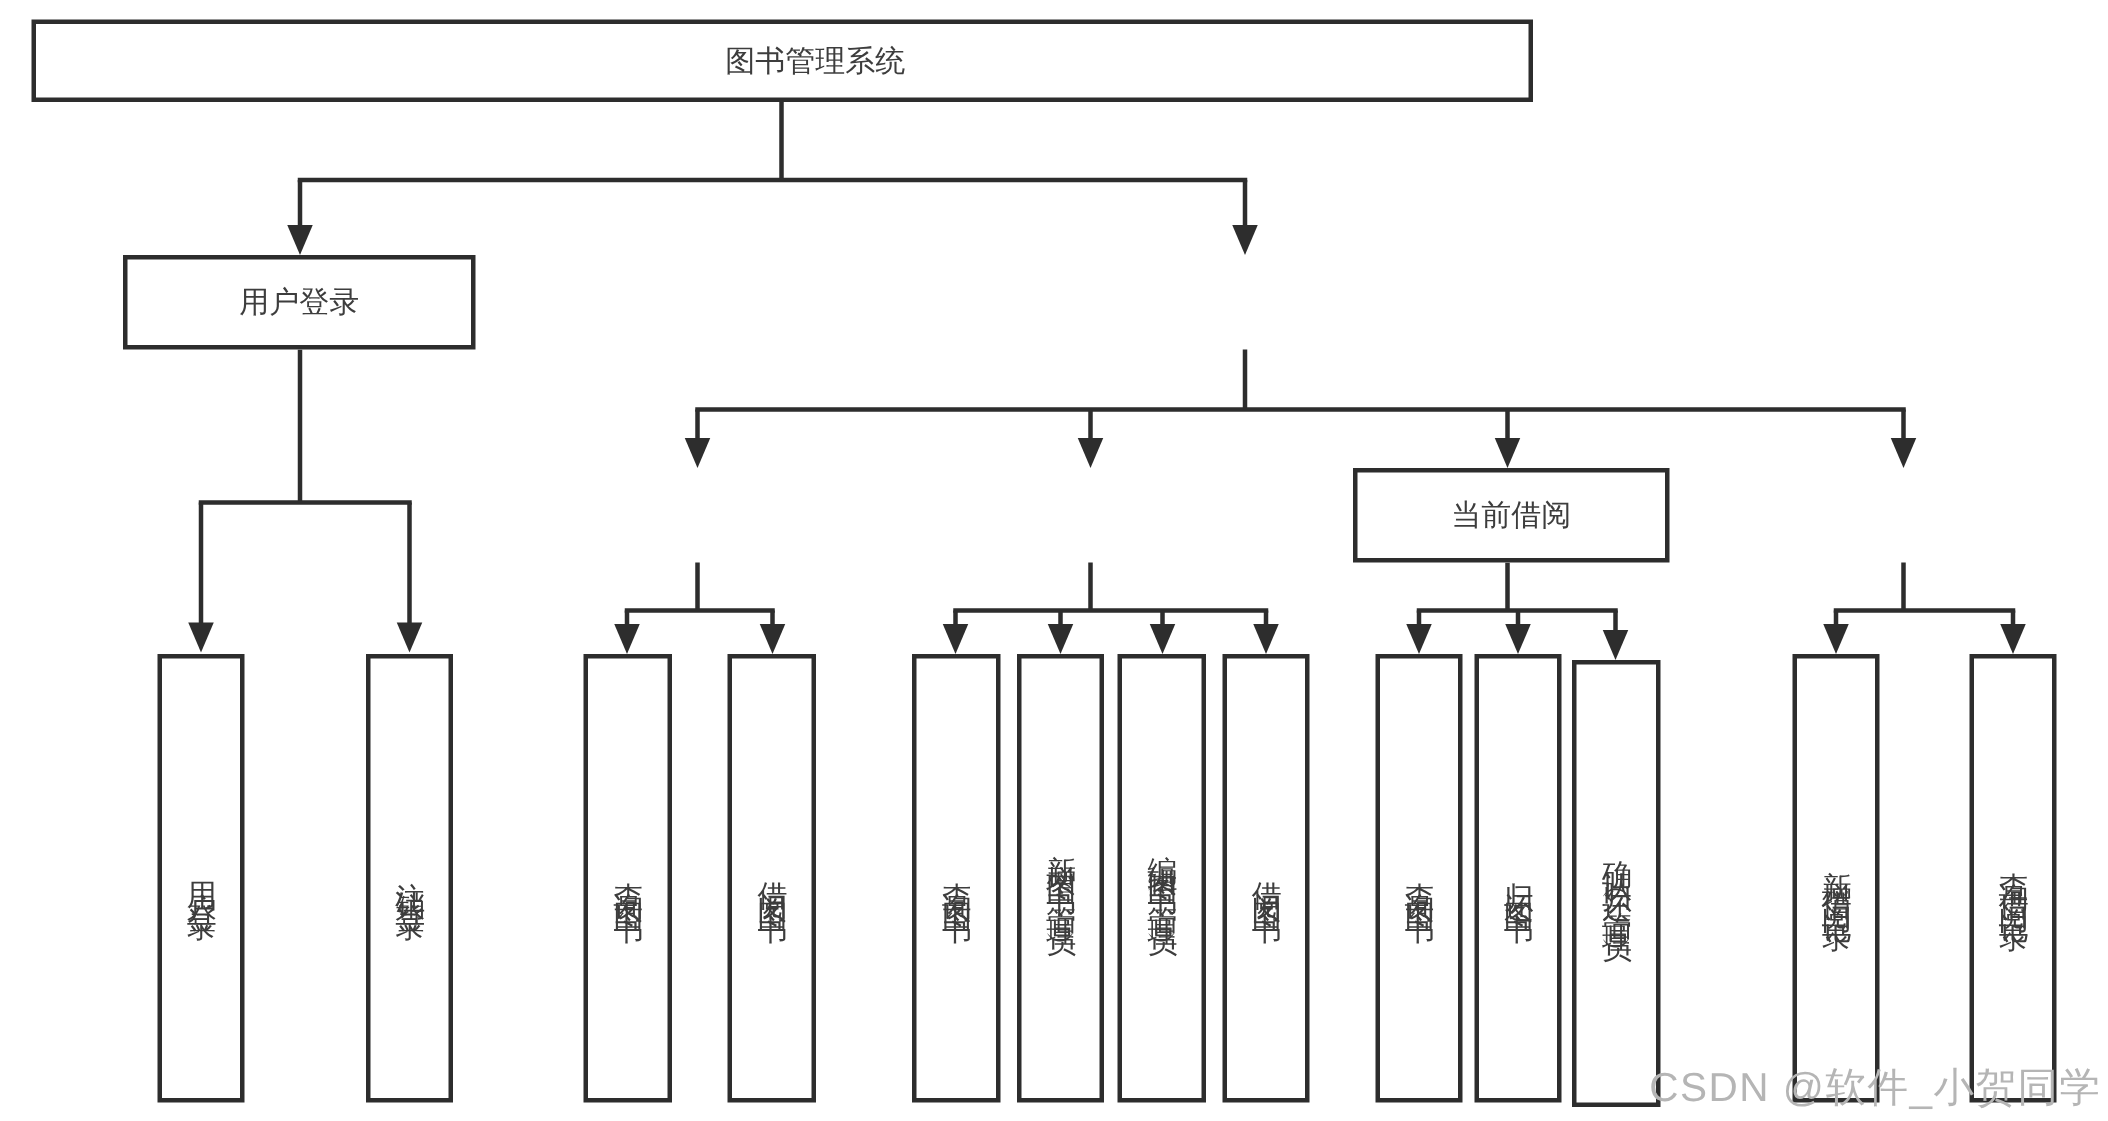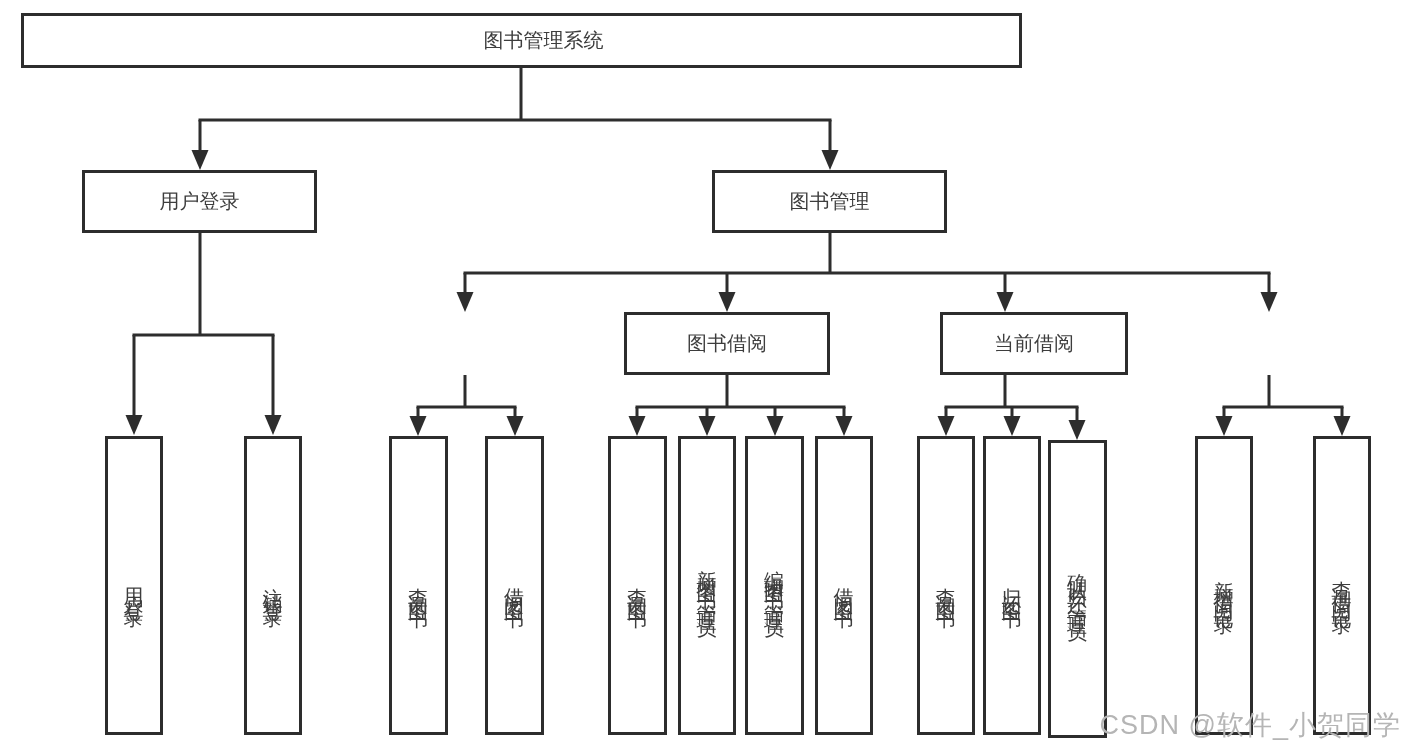--- a/index.html
+++ b/index.html
@@ -84,24 +84,22 @@
       <polygon points="1003.5,416 1020.5,416 1012,436"></polygon>
       <polygon points="1068.5,420 1085.5,420 1077,440"></polygon>
       <polygon points="1215.5,416 1232.5,416 1224,436"></polygon>
       <polygon points="1333.5,416 1350.5,416 1342,436"></polygon>
     </g>
   </svg>
 
   <div class="node" style="left:21px; top:13px; width:1001px; height:55px;padding-left:44px;">图书管理系统</div>
 
   <div class="node" style="left:82px; top:170px; width:235px; height:63px;">用户登录</div>
-  <div class="node" style="left:712px; top:170px; width:235px; height:63px;">图书管理</div>
 
-  <div class="node" style="left:624px; top:312px; width:206px; height:63px;">图书借阅</div>
-  <div class="node" style="left:902px; top:312px; width:188px; height:63px;margin-left:38px;">当前借阅</div>
+  <div class="node" style="left:902px; top:312px; width:211px; height:63px;">当前借阅</div>
 
   <div class="node v" style="left:105px; top:436px; width:58px; height:299px;">用户登录</div>
   <div class="node v" style="left:244px; top:436px; width:58px; height:299px;">注销登录</div>
 
   <div class="node v" style="left:389px; top:436px; width:59px; height:299px;">查询图书</div>
   <div class="node v" style="left:485px; top:436px; width:59px; height:299px;">借阅图书</div>
 
   <div class="node v" style="left:608px; top:436px; width:59px; height:299px;">查询图书</div>
   <div class="node v" style="left:678px; top:436px; width:58px; height:299px;">新增图书（管理员）</div>
   <div class="node v" style="left:745px; top:436px; width:59px; height:299px;">编辑图书（管理员）</div>

